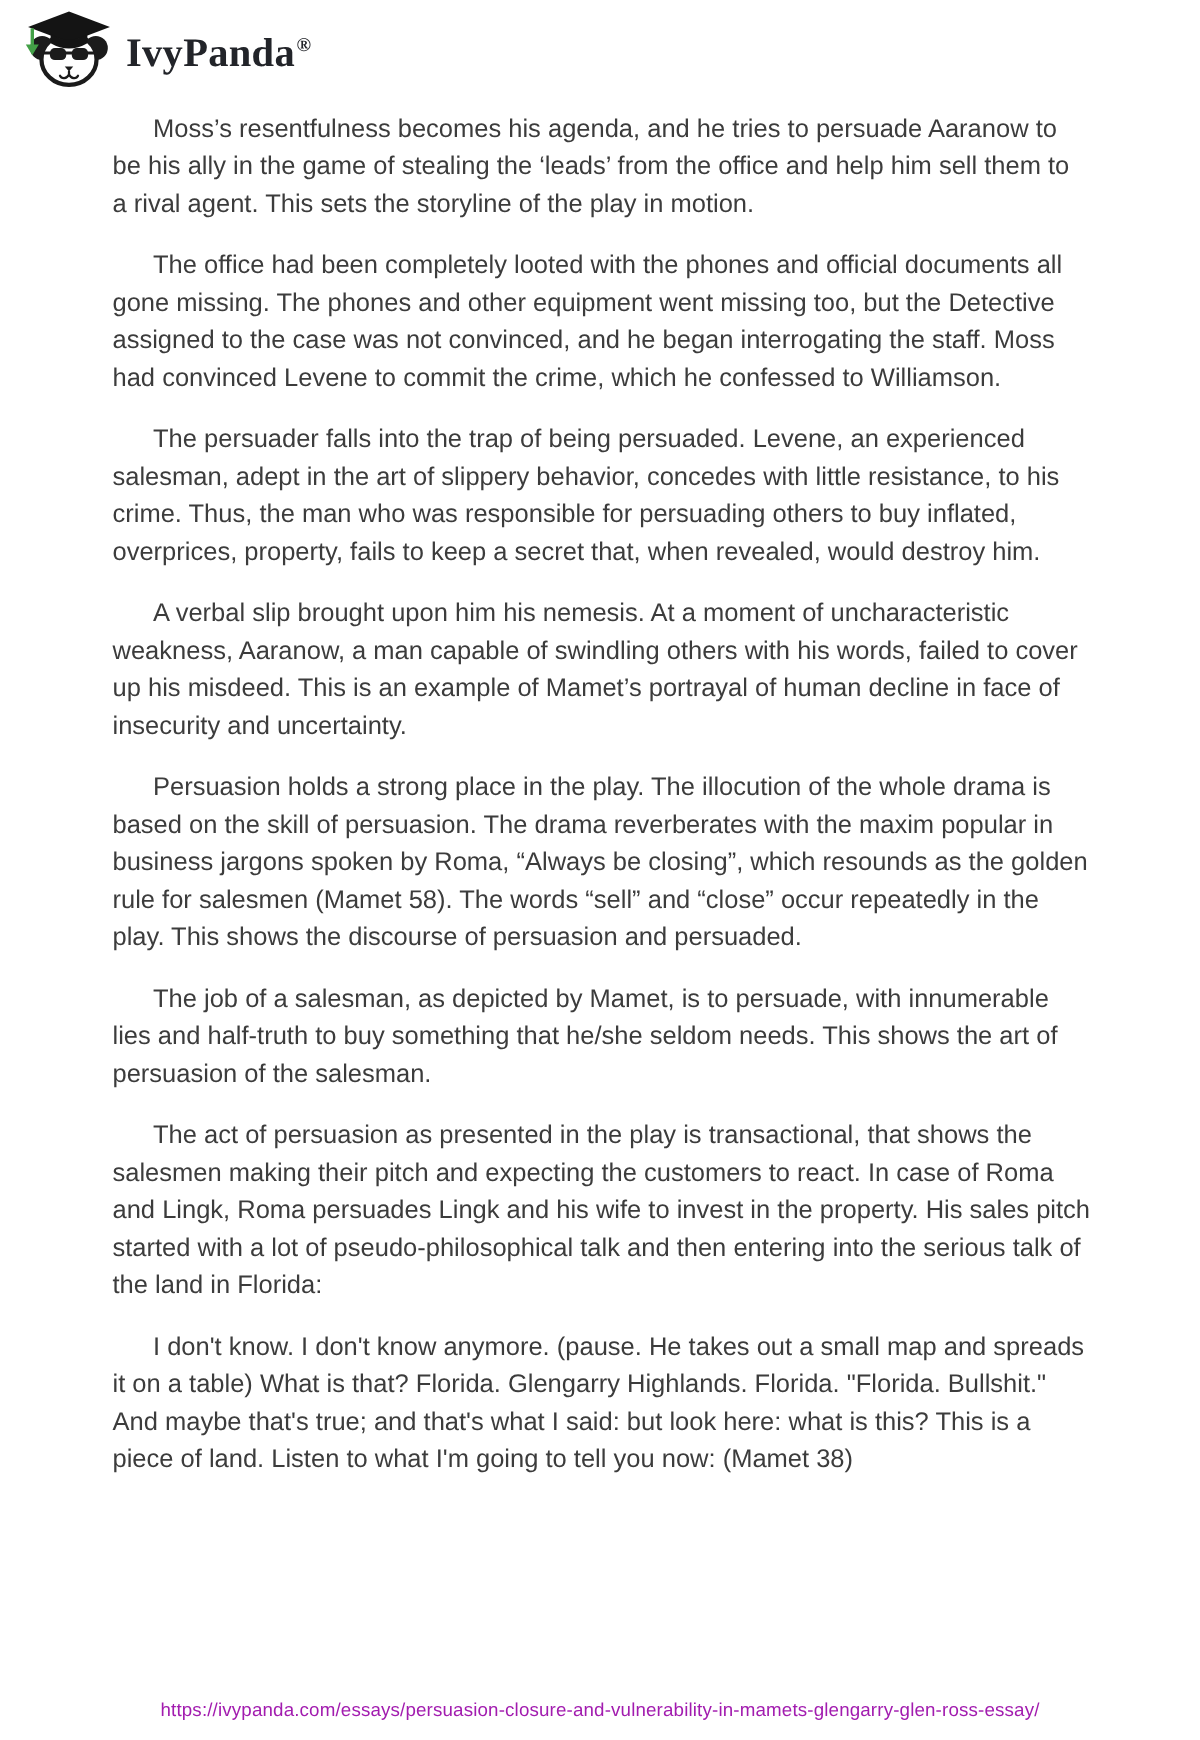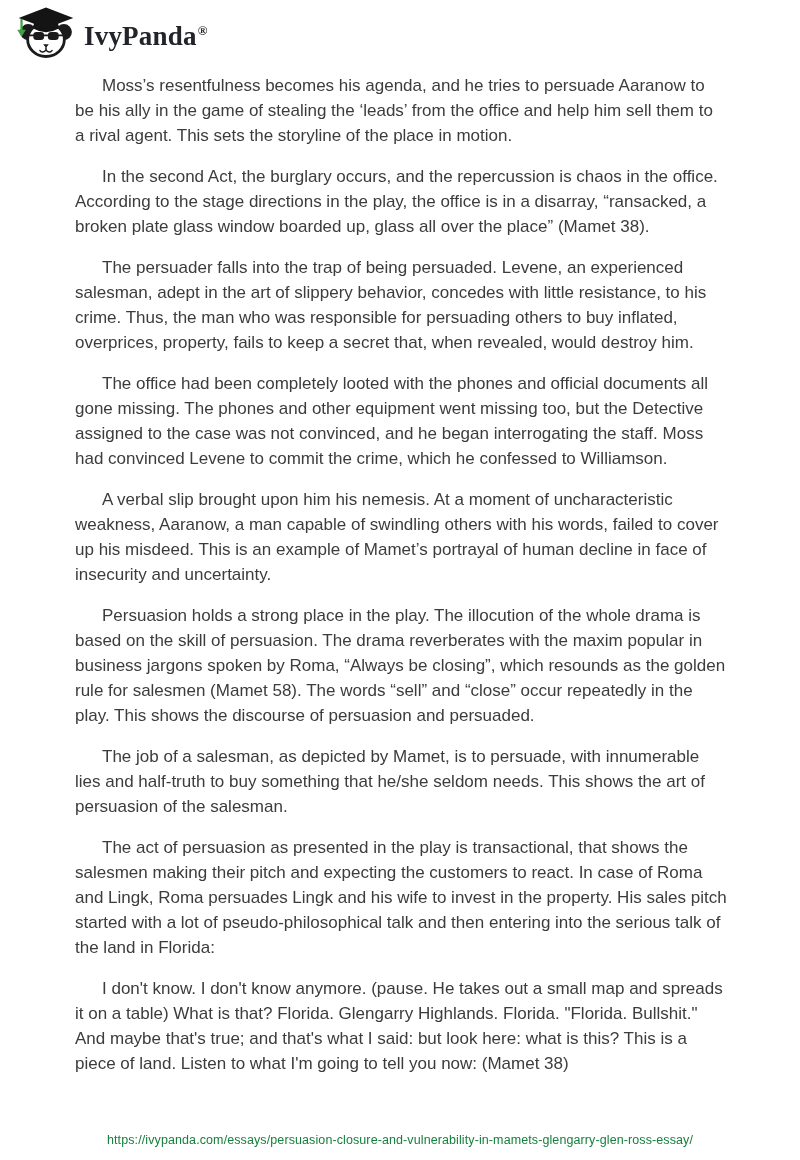--- a/index.html
+++ b/index.html
@@ -14,21 +14,21 @@
   .page {
     width: 800px;
     height: 1160px;
     position: relative;
     background: #ffffff;
   }
   
   .header {
     display: flex;
     justify-content: space-between;
-    align-items: flex-end;
+    align-items: center;
     padding: 5px 30px 0 14px;
     height: 60px;
   }
   .logo {
     display: flex;
     align-items: center;
     gap: 6px;
     cursor: pointer;
   }
   .logo svg { display: block; }
@@ -68,21 +68,21 @@
     margin-bottom: 16px;
   }
   
   .footer {
     position: absolute;
     left: 0;
     right: 0;
     bottom: 13px;
     text-align: center;
     font-size: 12.5px;
-    color: #15803d;
+    color: #a21caf;
     letter-spacing: 0.1px;
   }
 </style>
 </head>
 <body>
 
 <div class="page">
 
   <div class="header">
 
@@ -110,24 +110,23 @@
           <path d="M8 13 V26" stroke="#43a047" stroke-width="2.4" fill="none"></path>
           <path d="M8 32 L3.4 24.5 h9.2 Z" fill="#43a047"></path>
         </svg>
       </span>
       <span class="brand"><span>IvyPanda</span><sup>®</sup></span>
     </div>
 
   </div>
 
   <div class="essay">
-    <p>Moss’s resentfulness becomes his agenda, and he tries to persuade Aaranow to be his ally in the game of stealing the ‘leads’ from the office and help him sell them to a rival agent. This sets the storyline of the place in motion.</p>
-    <p>In the second Act, the burglary occurs, and the repercussion is chaos in the office. According to the stage directions in the play, the office is in a disarray, “ransacked, a broken plate glass window boarded up, glass all over the place” (Mamet 38).</p>
+    <p>Moss’s resentfulness becomes his agenda, and he tries to persuade Aaranow to be his ally in the game of stealing the ‘leads’ from the office and help him sell them to a rival agent. This sets the storyline of the play in motion.</p>
+    <p>The office had been completely looted with the phones and official documents all gone missing. The phones and other equipment went missing too, but the Detective assigned to the case was not convinced, and he began interrogating the staff. Moss had convinced Levene to commit the crime, which he confessed to Williamson.</p>
     <p>The persuader falls into the trap of being persuaded. Levene, an experienced salesman, adept in the art of slippery behavior, concedes with little resistance, to his crime. Thus, the man who was responsible for persuading others to buy inflated, overprices, property, fails to keep a secret that, when revealed, would destroy him.</p>
-    <p>The office had been completely looted with the phones and official documents all gone missing. The phones and other equipment went missing too, but the Detective assigned to the case was not convinced, and he began interrogating the staff. Moss had convinced Levene to commit the crime, which he confessed to Williamson.</p>
     <p>A verbal slip brought upon him his nemesis. At a moment of uncharacteristic weakness, Aaranow, a man capable of swindling others with his words, failed to cover up his misdeed. This is an example of Mamet’s portrayal of human decline in face of insecurity and uncertainty.</p>
     <p>Persuasion holds a strong place in the play. The illocution of the whole drama is based on the skill of persuasion. The drama reverberates with the maxim popular in business jargons spoken by Roma, “Always be closing”, which resounds as the golden rule for salesmen (Mamet 58). The words “sell” and “close” occur repeatedly in the play. This shows the discourse of persuasion and persuaded.</p>
     <p>The job of a salesman, as depicted by Mamet, is to persuade, with innumerable lies and half-truth to buy something that he/she seldom needs. This shows the art of persuasion of the salesman.</p>
     <p>The act of persuasion as presented in the play is transactional, that shows the salesmen making their pitch and expecting the customers to react. In case of Roma and Lingk, Roma persuades Lingk and his wife to invest in the property. His sales pitch started with a lot of pseudo-philosophical talk and then entering into the serious talk of the land in Florida:</p>
     <p>I don't know. I don't know anymore. (pause. He takes out a small map and spreads it on a table) What is that? Florida. Glengarry Highlands. Florida. "Florida. Bullshit." And maybe that's true; and that's what I said: but look here: what is this? This is a piece of land. Listen to what I'm going to tell you now: (Mamet 38)</p>
   </div>
 
   <div class="footer">https://ivypanda.com/essays/persuasion-closure-and-vulnerability-in-mamets-glengarry-glen-ross-essay/</div>
 
 </div>

